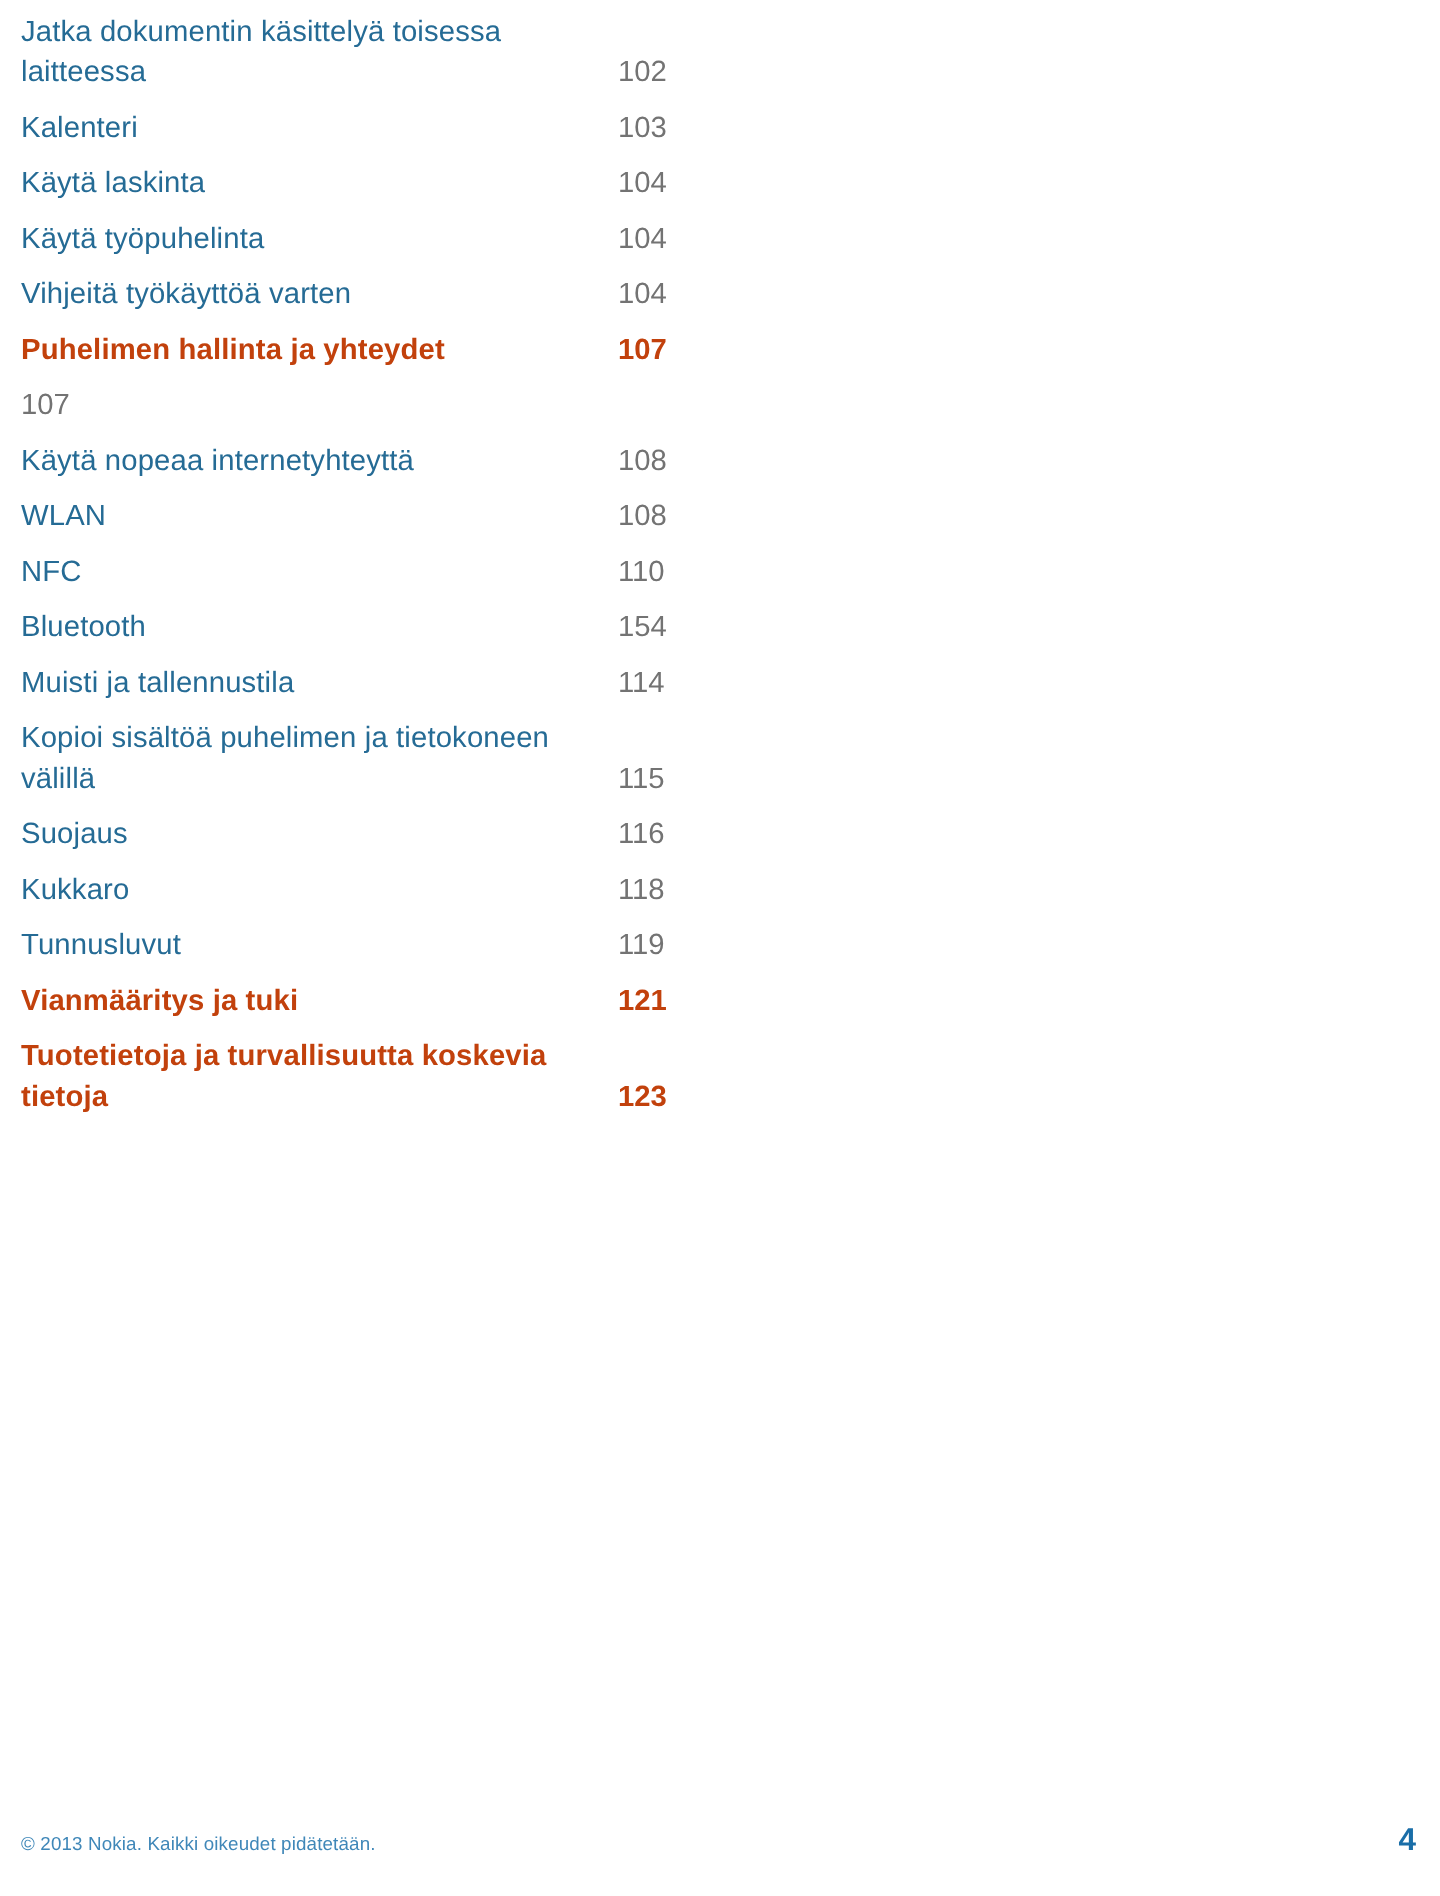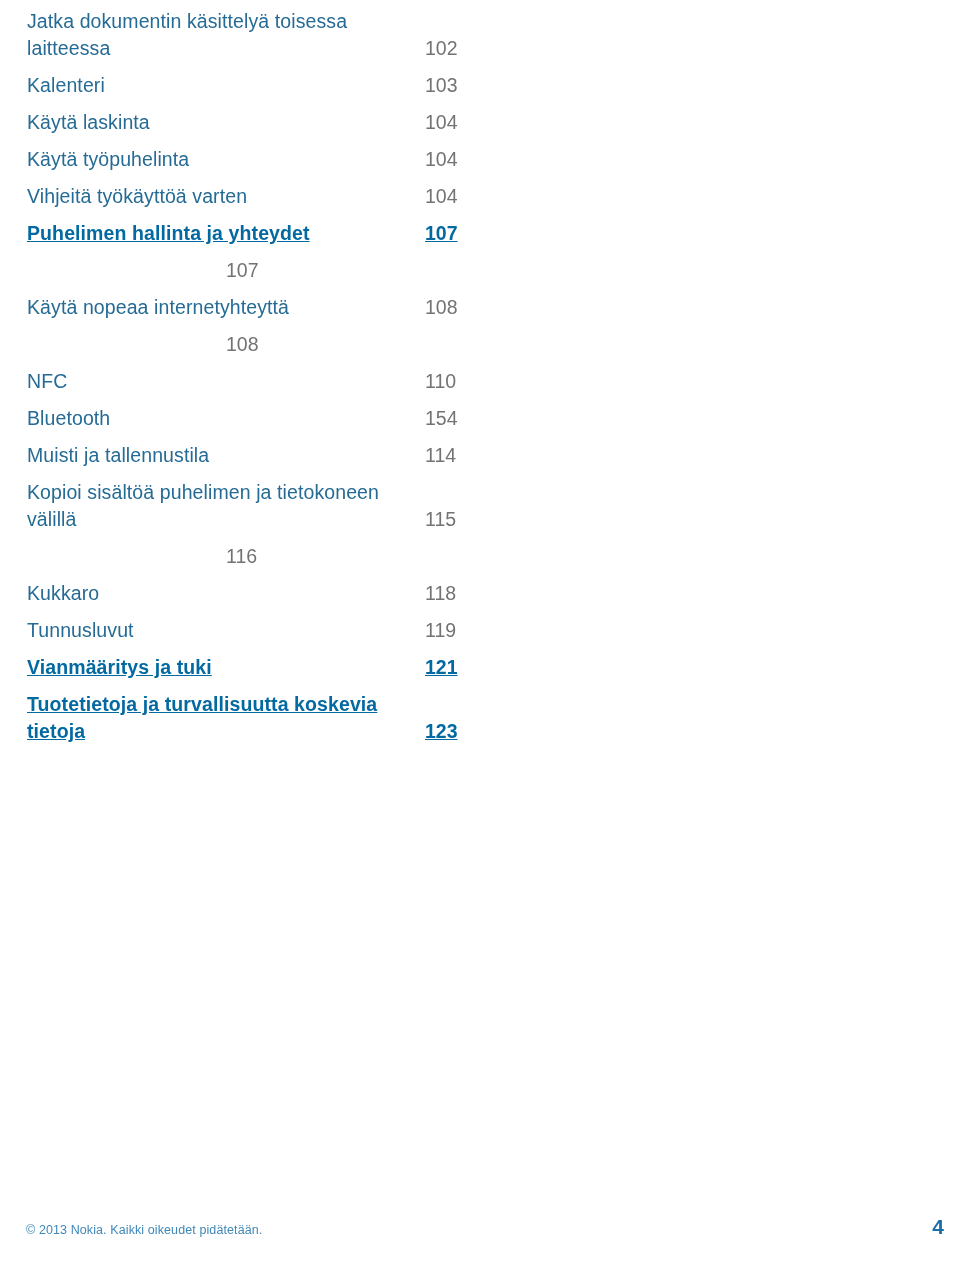--- a/index.html
+++ b/index.html
@@ -21,21 +21,21 @@
   .toc {
     position: absolute;
     left: 14px;
     top: 8px;
     width: 470px;
   }
 
   .toc-entry {
     display: flex;
     align-items: flex-end;
-    justify-content: center;
+    justify-content: flex-start;
     margin-bottom: 10px;
   }
 
   .toc-label {
     width: 398px;
     flex: 0 0 398px;
     font-size: 19.5px;
     line-height: 27px;
     letter-spacing: 0.1px;
     color: #256b95;
@@ -49,22 +49,21 @@
     line-height: 27px;
     color: #737373;
     font-weight: 400;
     text-align: left;
     min-width: 46px;
   }
 
   .toc-entry.is-bold .toc-label,
   .toc-entry.is-bold .toc-page {
     font-weight: 700;
-    color: #0369a1;
-    text-decoration: underline;
+    color: #c2410c;
   }
 
   
   .page-footer {
     position: absolute;
     left: 0;
     right: 0;
     bottom: 18px;
     height: 30px;
     display: flex;
@@ -73,21 +72,20 @@
     padding: 0 16px 0 14px;
     box-sizing: border-box;
   }
 
   .copyright {
     font-size: 12.5px;
     line-height: 18px;
     color: #3f87b8;
     letter-spacing: 0.1px;
     white-space: nowrap;
-    margin-left: 12px;
   }
 
   .folio {
     font-size: 21px;
     line-height: 22px;
     font-weight: 700;
     color: #1a6ea8;
   }
 </style>
 </head>
@@ -119,39 +117,41 @@
       <span class="toc-page">107</span>
     </div>
     <div class="toc-entry">
       <span class="toc-page">107</span>
     </div>
     <div class="toc-entry">
       <span class="toc-label">Käytä nopeaa internetyhteyttä</span>
       <span class="toc-page">108</span>
     </div>
     <div class="toc-entry">
+      <span class="toc-label">WLAN</span>
       <span class="toc-page">108</span>
     </div>
     <div class="toc-entry">
       <span class="toc-label">NFC</span>
       <span class="toc-page">110</span>
     </div>
     <div class="toc-entry">
       <span class="toc-label">Bluetooth</span>
       <span class="toc-page">154</span>
     </div>
     <div class="toc-entry">
       <span class="toc-label">Muisti ja tallennustila</span>
       <span class="toc-page">114</span>
     </div>
     <div class="toc-entry">
       <span class="toc-label">Kopioi sisältöä puhelimen ja tietokoneen välillä</span>
       <span class="toc-page">115</span>
     </div>
     <div class="toc-entry">
+      <span class="toc-label">Suojaus</span>
       <span class="toc-page">116</span>
     </div>
     <div class="toc-entry">
       <span class="toc-label">Kukkaro</span>
       <span class="toc-page">118</span>
     </div>
     <div class="toc-entry">
       <span class="toc-label">Tunnusluvut</span>
       <span class="toc-page">119</span>
     </div>

